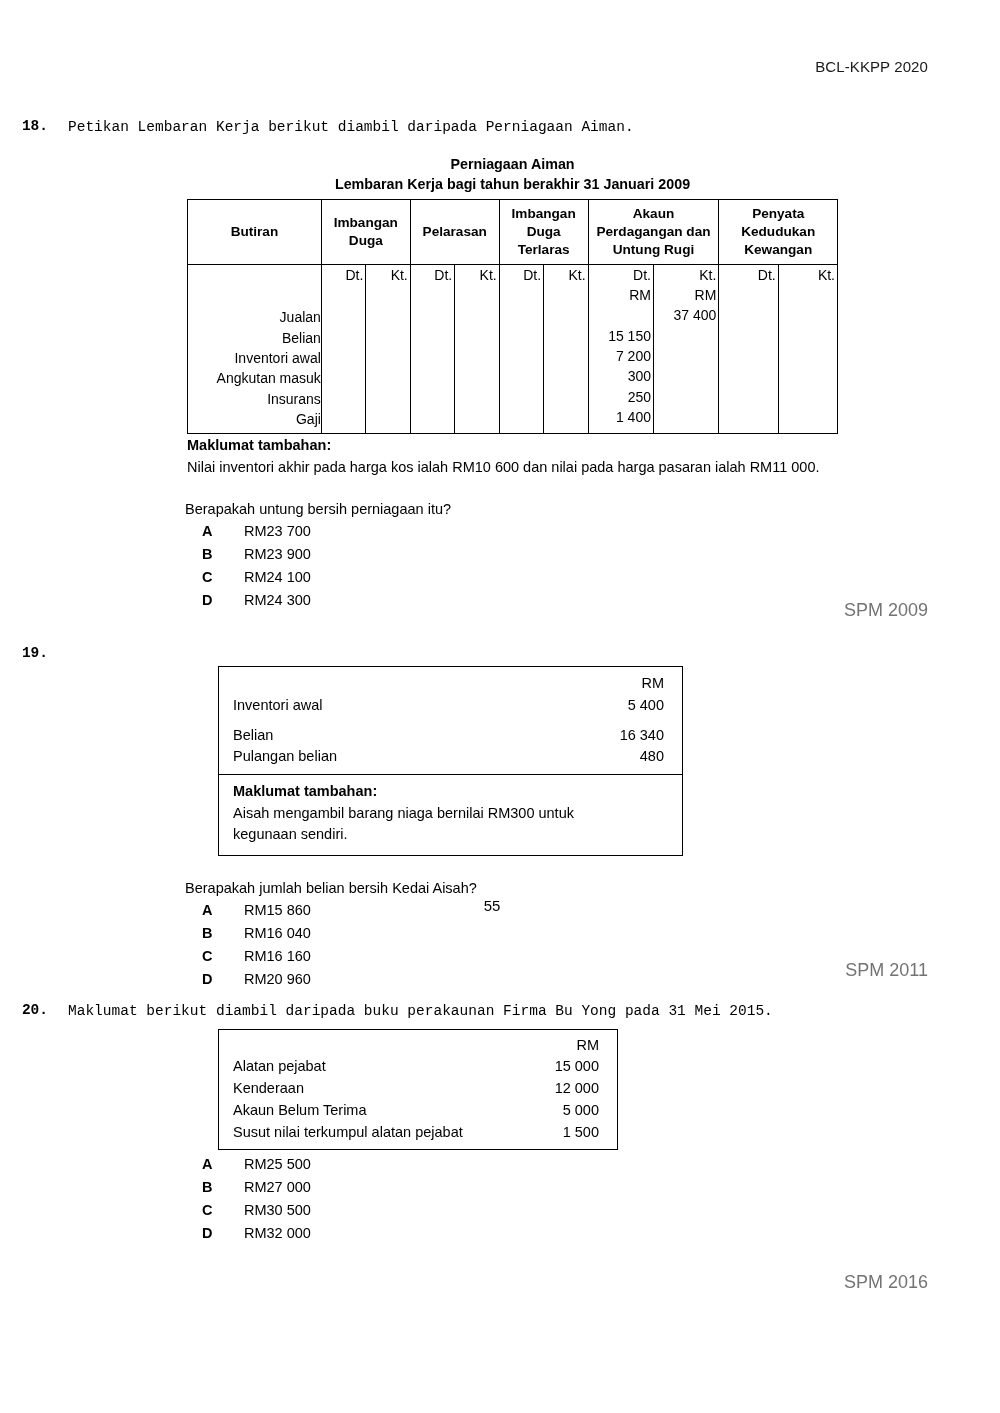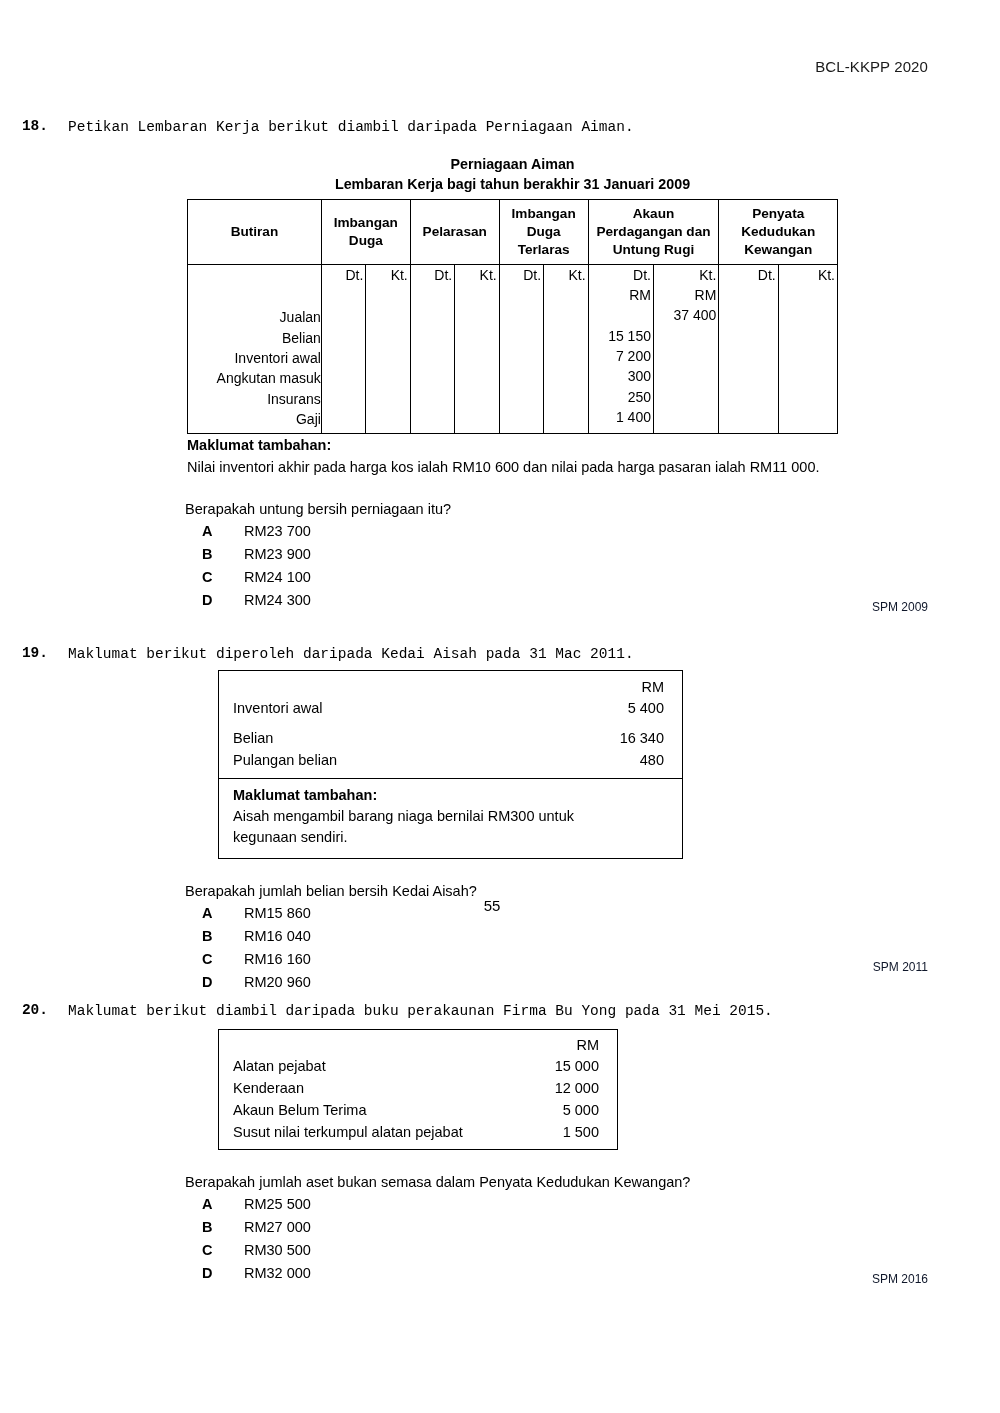--- a/index.html
+++ b/index.html
@@ -143,22 +143,22 @@
   }
   .opt-text {
     margin-left: 20px;
     font-size: 14.5px;
   }
 
   
   .source {
     position: absolute;
     right: 72px;
-    font-size: 12px;
-    color: #0f172a;
+    font-size: 18px;
+    color: #737373;
   }
 
   
   .info-box {
     border: 1px solid #000;
     background: #fff;
   }
   .info-row {
     display: flex;
     justify-content: space-between;
@@ -331,21 +331,20 @@
       </div>
     </div>
   </div>
 
   <div class="source" style="top:600px;">SPM 2009</div>
 
   <div class="question" style="top:645px;">
 
     <div class="q-head">
       <div class="q-num">19.</div>
-      <div class="q-stem">Maklumat berikut diperoleh daripada Kedai Aisah pada 31 Mac 2011.</div>
     </div>
 
     <div class="info-box" style="width:465px; margin-left:218px; margin-top:5px; padding:6px 0 10px 0;">
       <div class="info-head-row">
         <div class="value">RM</div>
       </div>
       <div class="info-row">
         <div class="label">Inventori awal</div>
         <div class="value">5 400</div>
       </div>
@@ -411,21 +410,20 @@
       <div class="info-row">
         <div class="label">Akaun Belum Terima</div>
         <div class="value">5 000</div>
       </div>
       <div class="info-row">
         <div class="label">Susut nilai terkumpul alatan pejabat</div>
         <div class="value">1 500</div>
       </div>
     </div>
 
-    <div style="margin-left:185px; margin-top:24px;">Berapakah jumlah aset bukan semasa dalam Penyata Kedudukan Kewangan?</div>
 
     <div class="options" style="margin-left:202px;">
       <div class="opt-row">
         <div class="opt-letter">A</div>
         <div class="opt-text">RM25 500</div>
       </div>
       <div class="opt-row">
         <div class="opt-letter">B</div>
         <div class="opt-text">RM27 000</div>
       </div>

